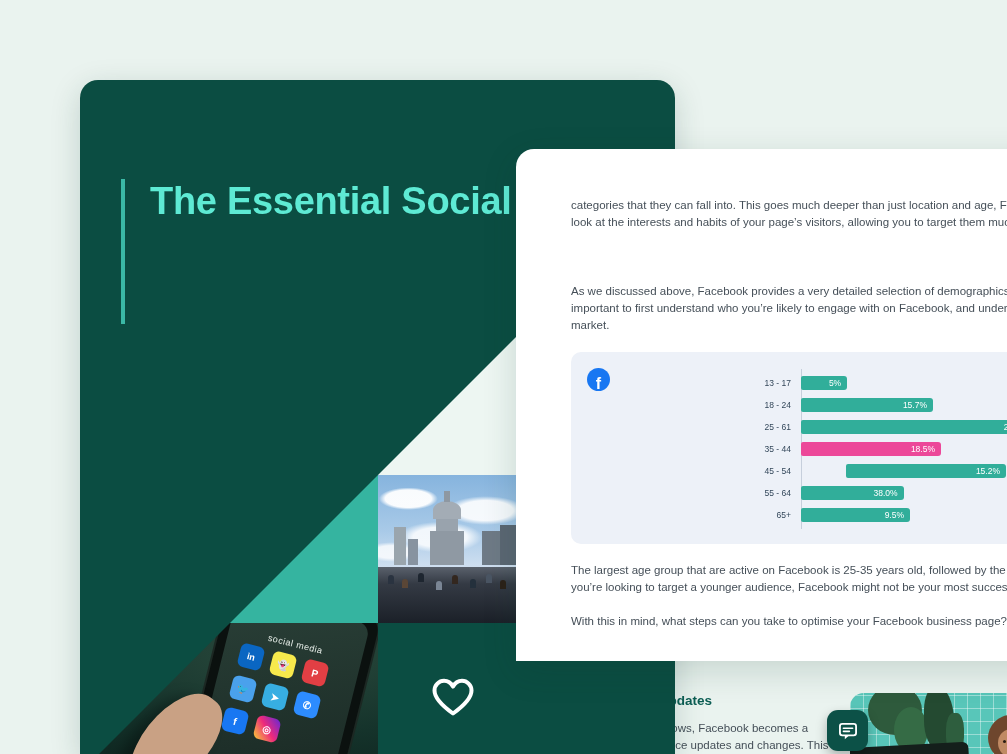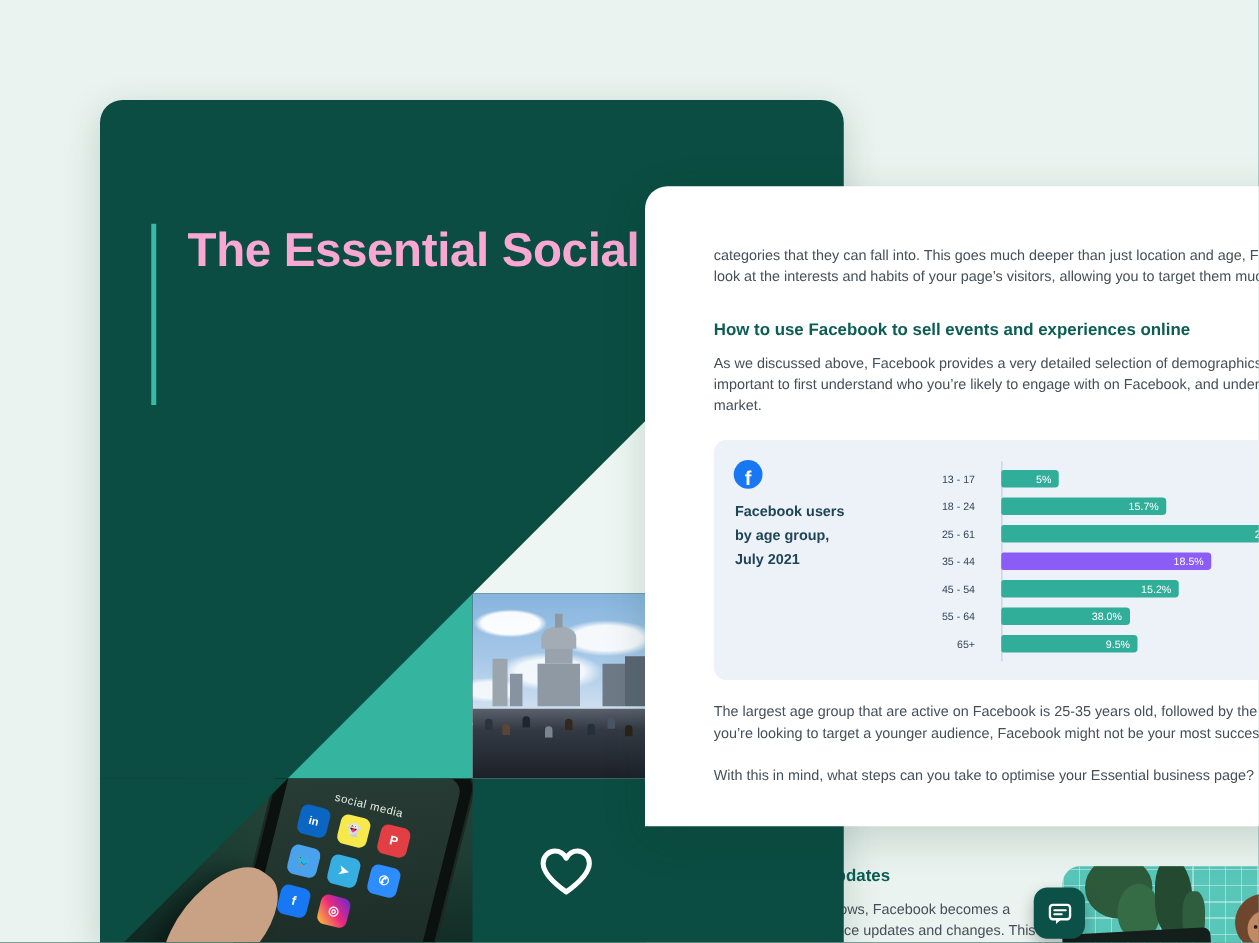--- a/index.html
+++ b/index.html
@@ -16,21 +16,21 @@
     background:#0B4D42; border-radius:18px 18px 0 0; overflow:hidden; z-index:1;
     box-shadow:0 8px 30px rgba(10,60,50,.18);
   }
   .logo {
     position:absolute; left:42px; top:36px;
     color:#fff; font-size:25px; font-weight:700; letter-spacing:9px; line-height:28px;
   }
   .title-bar { position:absolute; left:41px; top:99px; width:4px; height:145px; background:#3BB9A6; }
   .cover-title {
     position:absolute; left:70px; top:97px; width:440px;
-    color:#f9a8d4; font-size:38px; line-height:49px; font-weight:600; letter-spacing:-0.3px;
+    color:#5eead4; font-size:38px; line-height:49px; font-weight:600; letter-spacing:-0.3px;
   }
   .tri { position:absolute; clip-path:polygon(100% 0,100% 100%,0 100%); }
   .tri-mint  { left:298px; top:257px; width:138px; height:138px; background:#EDF6F2; }
   .tri-teal  { left:150px; top:395px; width:148px; height:148px; background:#35B4A0; }
 
   
   .photo-stpauls {
     position:absolute; left:298px; top:395px; width:138px; height:148px; overflow:hidden;
     background:linear-gradient(180deg,#86B4DE 0%,#A9CAE8 38%,#CFDFF0 62%,#E9EFF5 74%,#DDE5EC 100%);
   }
@@ -109,21 +109,21 @@
   .fb-badge {
     position:absolute; left:16px; top:16px; width:23px; height:23px; border-radius:50%;
     background:#1877F2; color:#fff; font-size:16px; font-weight:700;
     display:flex; align-items:flex-end; justify-content:center; overflow:hidden;
   }
   .fb-badge span { display:block; margin-bottom:-2px; }
   .chart-title { position:absolute; left:17px; top:49px; color:#1E4556; font-size:11.5px; font-weight:700; line-height:19px; }
   .axis-line { position:absolute; left:230px; top:17px; width:1px; height:160px; background:#C6CFDC; }
   .chart-rows { position:absolute; left:0; top:20px; right:0; }
   .crow { display:flex; align-items:center; height:22px; }
-  .clabel { width:230px; padding-right:21px; text-align:right; color:#33475A; font-size:8.5px; }
+  .clabel { width:230px; padding-right:10px; text-align:right; color:#33475A; font-size:8.5px; }
   .cbar { height:14px; background:#31AE9A; border-radius:2px 3px 3px 2px; position:relative; }
   .cval { position:absolute; right:6px; top:50%; transform:translateY(-50%); color:#fff; font-size:8.5px; white-space:nowrap; }
 
   
   .bottom-heading { position:absolute; left:571px; top:693px; color:#0C5E54; font-size:13.5px; font-weight:700; z-index:0; }
   .bottom-text { position:absolute; left:571px; top:720px; color:#454F58; font-size:11.5px; line-height:16.5px; white-space:nowrap; }
 
   .photo-woman {
     position:absolute; left:850px; top:693px; width:226px; height:120px;
     border-radius:14px 0 0 0; overflow:hidden; background:#58C6B9; z-index:0;
@@ -209,37 +209,31 @@
   </div>
   <div class="phone-overlay"></div>
 </div>
 
 <div class="doc-page">
   <div class="doc-text" style="top:48px;">
       <div>categories that they can fall into. This goes much deeper than just location and age, Facebook provides an</div>
       <div>look at the interests and habits of your page’s visitors, allowing you to target them much more effectively.</div>
     </div>
 
-  <div class="doc-heading" style="top:107px;">How to use Facebook to sell events and experiences online</div>
 
   <div class="doc-text" style="top:134px;">
       <div>As we discussed above, Facebook provides a very detailed selection of demographics to target, however,</div>
       <div>important to first understand who you’re likely to engage with on Facebook, and understand if it fits your</div>
       <div>market.</div>
     </div>
 
   <div class="chart-card">
     <div class="fb-badge">
         <span>f</span>
       </div>
-    <div class="chart-title">
-        <div>Facebook users</div>
-        <div>by age group,</div>
-        <div>July 2021</div>
-      </div>
     <div class="axis-line"></div>
     <div class="chart-rows" id="chart-rows">
         <div class="crow">
           <div class="clabel">13 - 17</div>
           <div class="cbar" style="width: 46.2px; background: rgb(49, 174, 154);">
             <span class="cval">5%</span>
           </div>
         </div>
         <div class="crow">
           <div class="clabel">18 - 24</div>
@@ -248,27 +242,27 @@
           </div>
         </div>
         <div class="crow">
           <div class="clabel">25 - 61</div>
           <div class="cbar" style="width: 232.848px; background: rgb(49, 174, 154);">
             <span class="cval">25.2%</span>
           </div>
         </div>
         <div class="crow">
           <div class="clabel">35 - 44</div>
-          <div class="cbar" style="width: 168px; background: #8b5cf6; padding-left: 29px;">
+          <div class="cbar" style="width: 140px; background: #ec4899; padding-left: 29px;">
             <span class="cval">18.5%</span>
           </div>
         </div>
         <div class="crow">
           <div class="clabel">45 - 54</div>
-          <div class="cbar" style="width: 142px; background: rgb(49, 174, 154);">
+          <div class="cbar" style="width: 160px; background: rgb(49, 174, 154); margin-left: 45px;">
             <span class="cval">15.2%</span>
           </div>
         </div>
         <div class="crow">
           <div class="clabel">55 - 64</div>
           <div class="cbar" style="width: 102.564px; background: rgb(49, 174, 154);">
             <span class="cval">38.0%</span>
           </div>
         </div>
         <div class="crow">
@@ -277,21 +271,21 @@
             <span class="cval">9.5%</span>
           </div>
         </div>
       </div>
   </div>
 
   <div class="doc-text" style="top:413px;">
       <div>The largest age group that are active on Facebook is 25-35 years old, followed by the 35-44 years old group.</div>
       <div>you’re looking to target a younger audience, Facebook might not be your most successful social media platform.</div>
     </div>
-  <div class="doc-text" style="top:464px;">With this in mind, what steps can you take to optimise your Essential business page?</div>
+  <div class="doc-text" style="top:464px;">With this in mind, what steps can you take to optimise your Facebook business page?</div>
 </div>
 
 <div class="bottom-heading">Keep posting updates</div>
 <div class="bottom-text">
     <div>As your following grows, Facebook becomes a</div>
     <div>great way to announce updates and changes. This</div>
   </div>
 
 <div class="photo-woman">
   <div class="wall-grid"></div>

